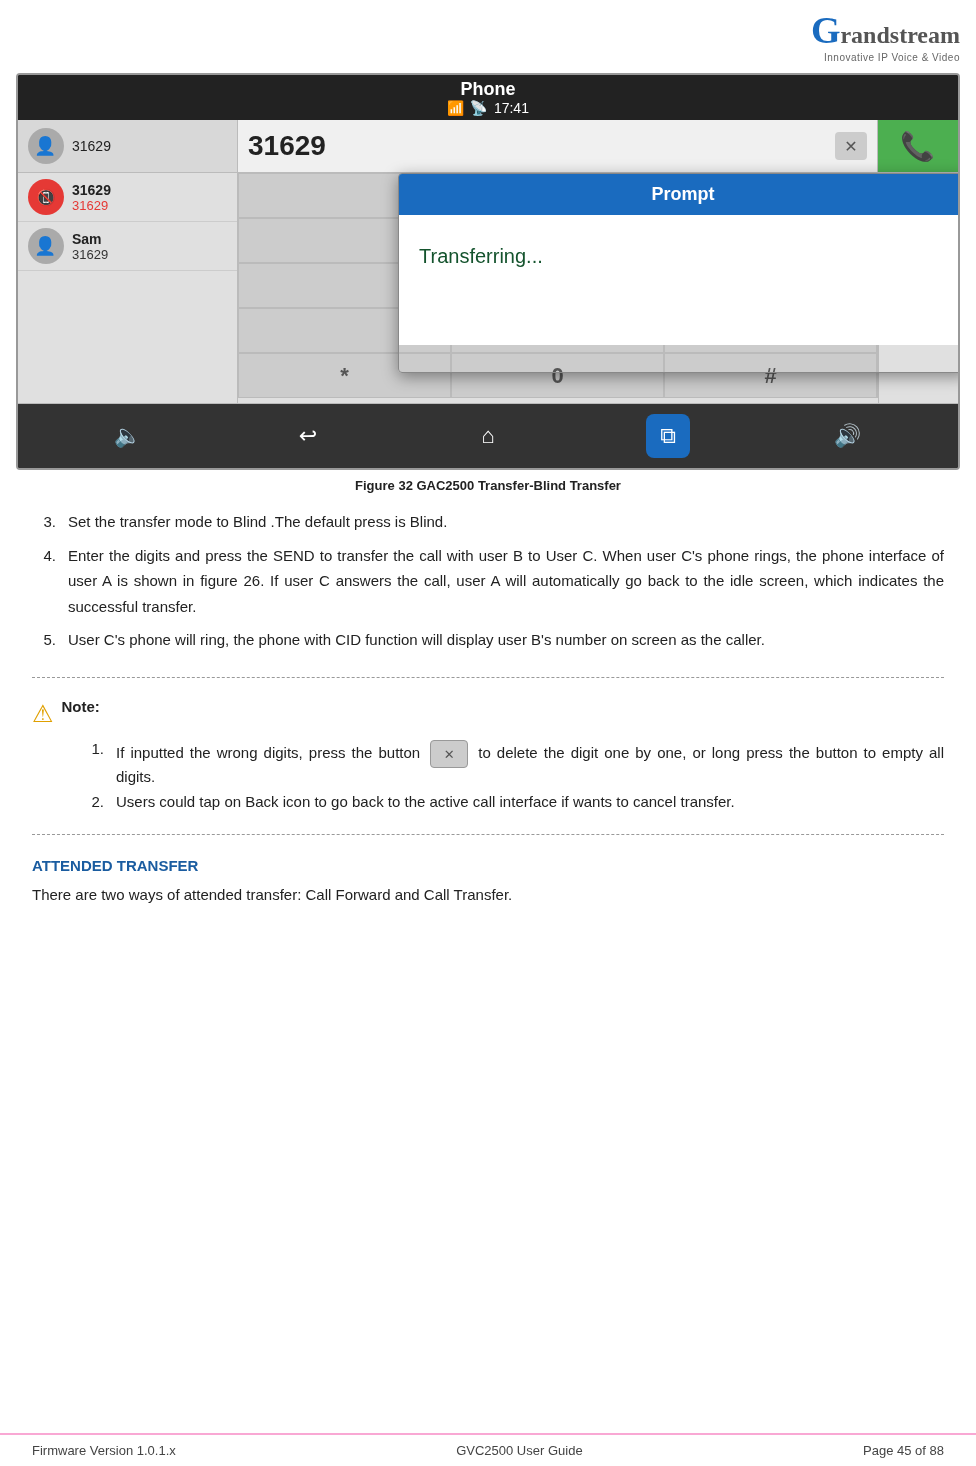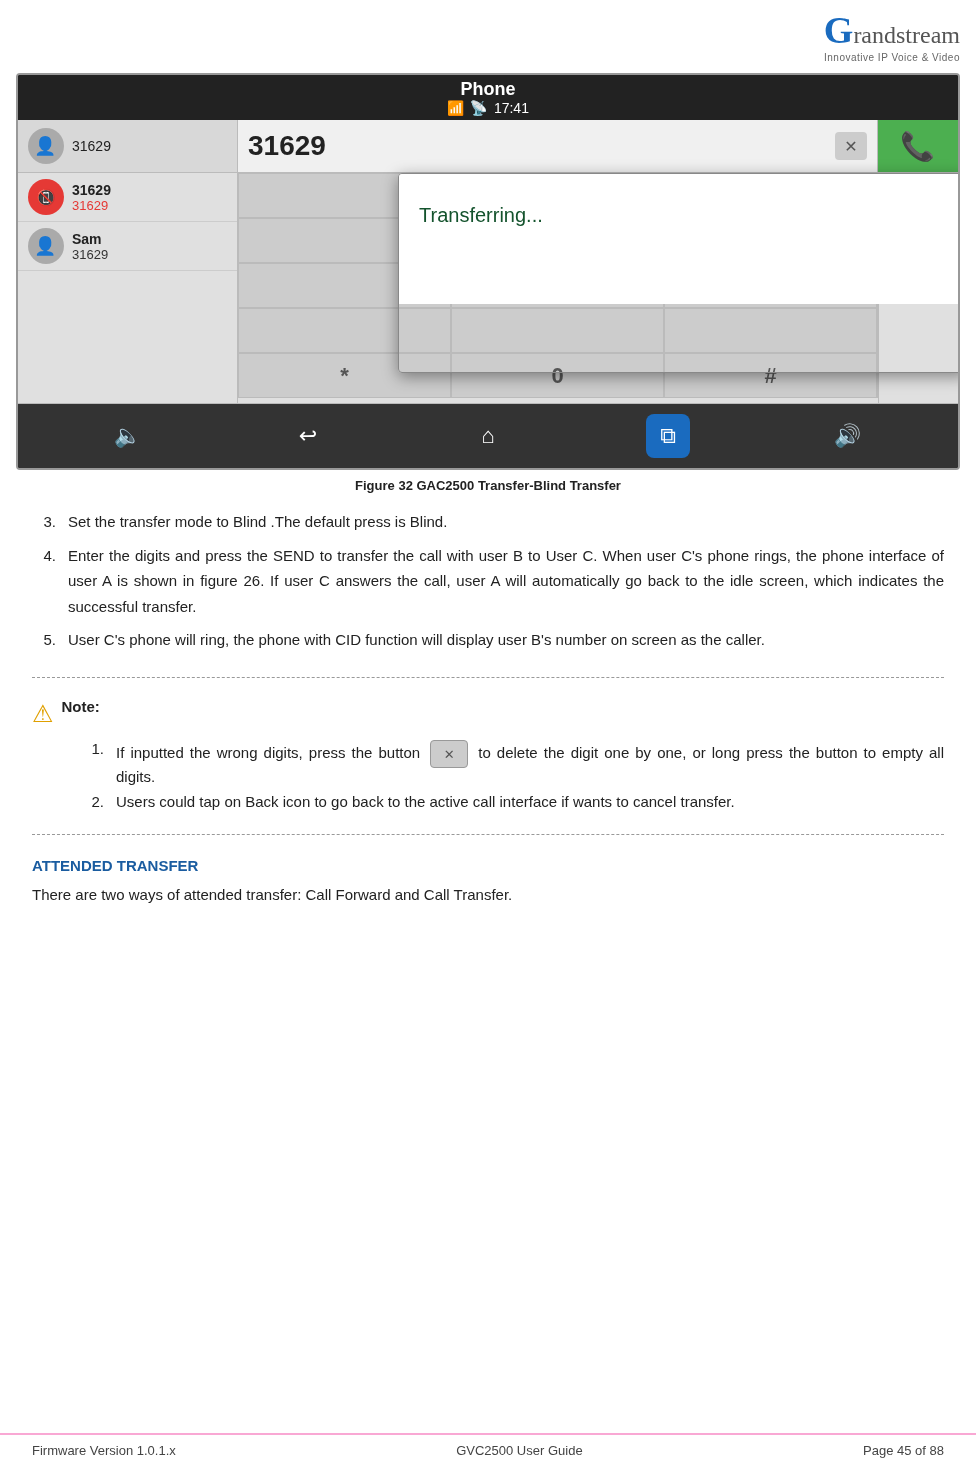--- a/index.html
+++ b/index.html
@@ -340,21 +340,21 @@
       border-top: 2px solid #f9a8d4;
     }
   </style>
 </head>
 <body>
 
 <div class="page-header">
   <div class="logo-area">
     <div style="display:flex;align-items:baseline;gap:0;">
       <span style="font-family:Georgia,serif;font-size:38px;font-weight:bold;color:#1a6bbf;">G</span>
-      <span style="font-family:Georgia,serif;font-size:24px;color:#555;">randstream</span>
+      <span style="font-family:Georgia,serif;font-size:24px;color:#555;font-weight:bold;">randstream</span>
     </div>
     <div style="font-size:10px;color:#666;letter-spacing:0.5px;">Innovative IP Voice &amp; Video</div>
   </div>
 </div>
 
 <div class="phone-screenshot">
 
   <div class="phone-status-bar">
     <div class="phone-title">Phone</div>
     <div class="status-right">
@@ -411,20 +411,21 @@
         <div class="keypad-cell" style="height:45px;"></div>
         <div class="keypad-cell" style="height:45px;"></div>
         <div class="keypad-cell" style="height:45px;"></div>
         <div class="keypad-cell" style="height:45px;"></div>
         <div class="keypad-cell" style="height:45px;font-size:22px;font-weight:bold;">*</div>
         <div class="keypad-cell" style="height:45px;font-size:22px;font-weight:bold;">0</div>
         <div class="keypad-cell" style="height:45px;font-size:22px;font-weight:bold;">#</div>
       </div>
 
       <div class="prompt-overlay">
+        <div class="prompt-header">Prompt</div>
         <div class="prompt-body">Transferring...</div>
       </div>
     </div>
 
     <div class="right-panel">
       <div class="right-panel-item">
         <span>Conf Room</span>
         <span>0 line</span>
       </div>
       <div class="right-panel-item">

